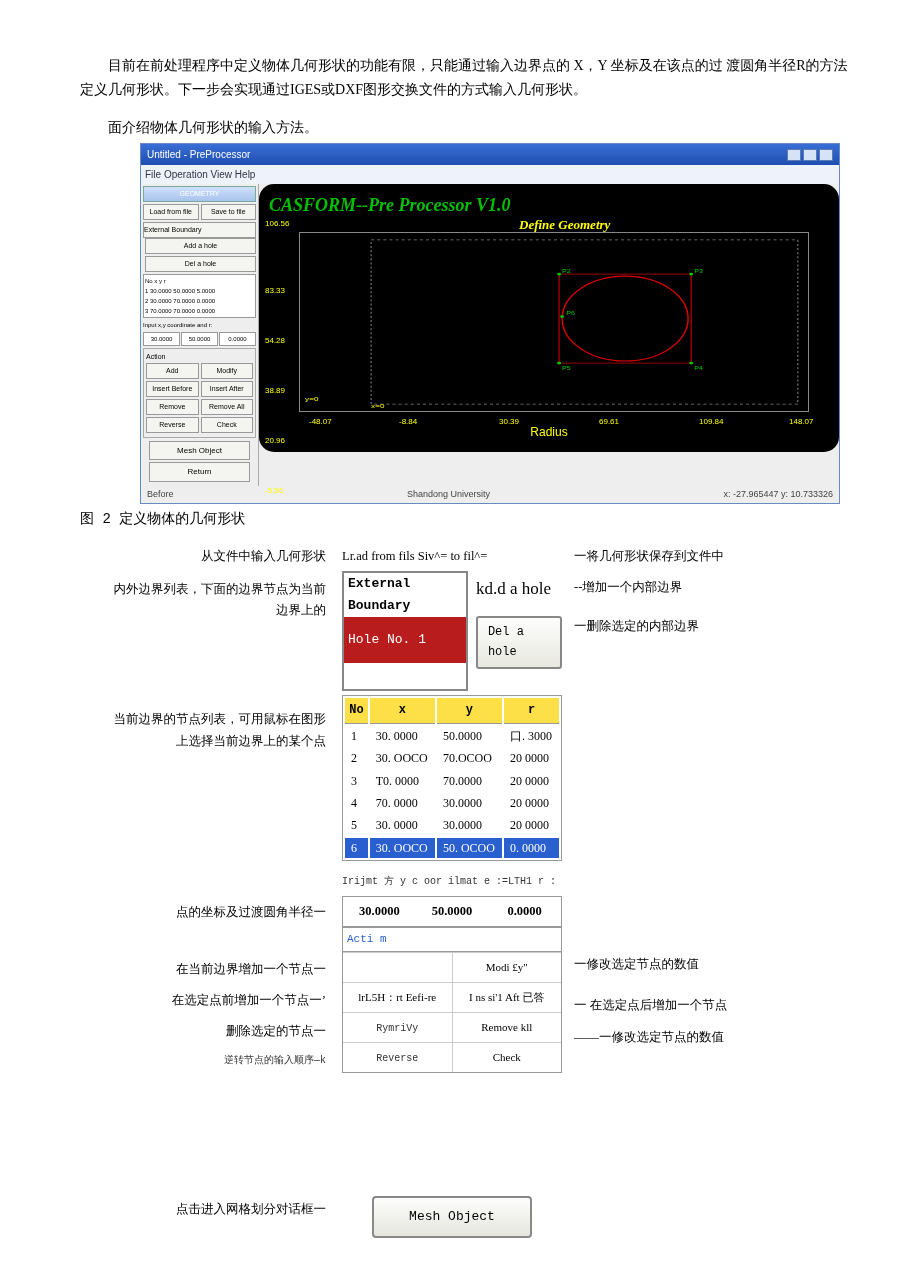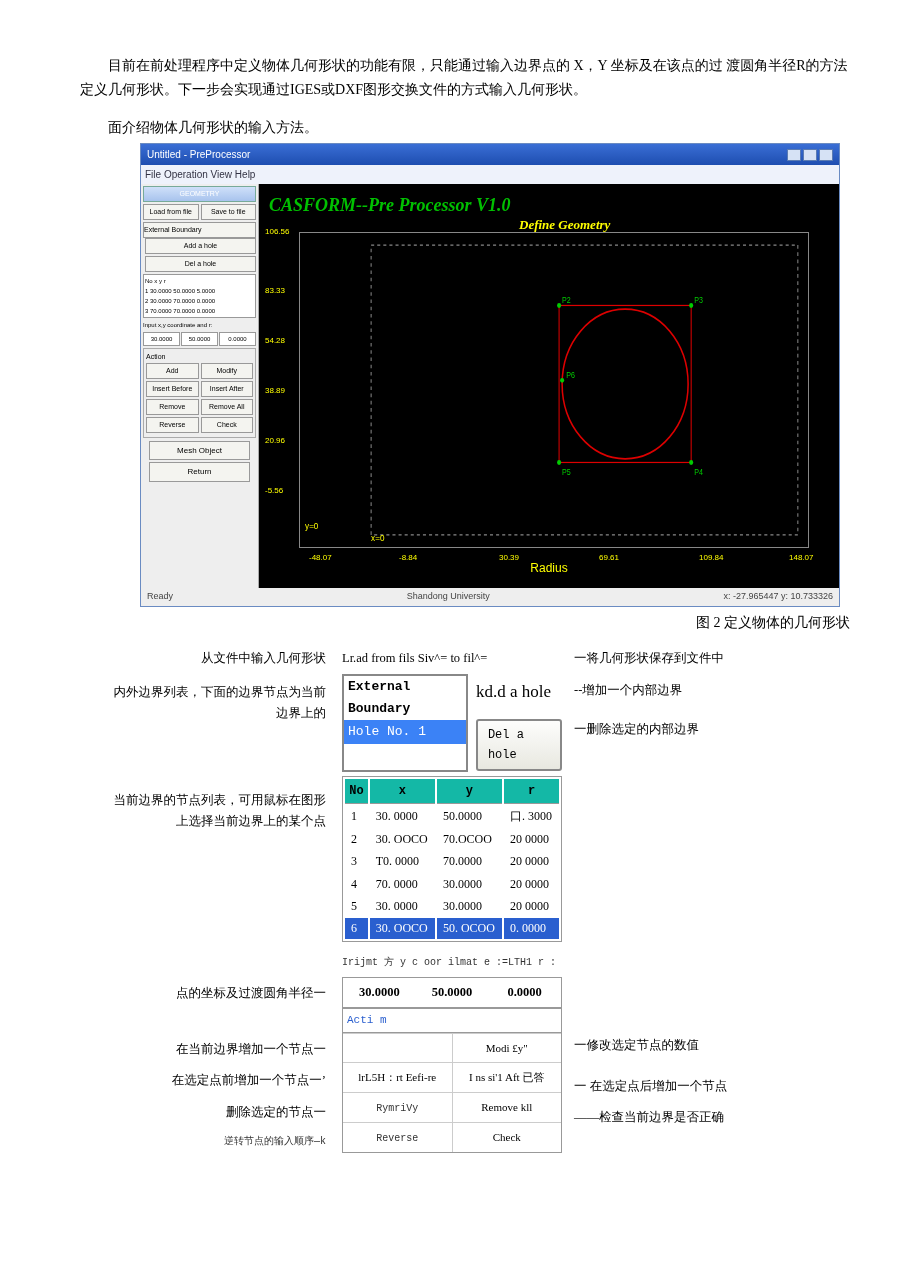--- a/index.html
+++ b/index.html
@@ -36,43 +36,43 @@
   .ss-body { display: flex; background: #eee; }
   .ss-left { width: 118px; background: #eee; border-right: 1px solid #aaa; padding: 2px; }
   .mini-tb { background: linear-gradient(#cfe0f9,#a8c3ed); border:1px solid #7a9; color:#fff; font-size:7px; padding:1px 2px; margin-bottom:2px; text-align:center;}
   .mini-row { display:flex; gap:2px; margin-bottom:2px;}
   .mini-btn { flex:1; background:#f4f4f0; border:1px solid #999; font-size:7px; padding:1px 0; text-align:center; white-space:nowrap; overflow:hidden;}
   .mini-list { height:44px; background:#fff; border:1px solid #999; font-size:6px; padding:1px; overflow:hidden;}
   .mini-inputs { display:flex; gap:1px; margin:2px 0;}
   .mini-inputs div { flex:1; background:#fff; border:1px solid #999; font-size:6px; text-align:center; padding:1px 0;}
   .mini-group { border:1px solid #aaa; padding:2px; margin-bottom:3px;}
   .mini-big { background:#f4f4f0; border:1px solid #999; font-size:8px; padding:2px 0; text-align:center; margin:2px 6px;}
-  .ss-canvas { flex:1; background:#000; position:relative; height:404px;}
+  .ss-canvas { flex:1; background:#000; position:relative; height:268px;border-radius:15px;}
   .ss-app-title { color:#00c000; font-family:"Times New Roman", serif; font-style:italic; font-weight:bold; font-size:18px; position:absolute; left:10px; top:6px;}
   .ss-subtitle { color:#ffff00; font-family:"Times New Roman", serif; font-style:italic; font-weight:bold; font-size:13px; position:absolute; left:260px; top:30px;}
   .ss-plot { position:absolute; left:40px; right:30px; top:48px; bottom:40px; border:1px solid #888;}
   .ss-axis-y { position:absolute; left:6px; color:#ff0; font-size:8px;}
   .ss-axis-x { position:absolute; bottom:24px; color:#ff0; font-size:8px;}
   .ss-xlabel { position:absolute; bottom:10px; left:50%; transform:translateX(-50%); color:#ff0; font-size:12px;}
   .ss-status { background:#eee; font-size:9px; display:flex; justify-content:space-between; padding:1px 6px; color:#444;}
   
   .ss-plot svg { width:100%; height:100%;}
-  .fig-caption { text-align:right; font-size:14px; margin:4px 0 14px;}
+  .fig-caption { text-align:left; font-size:14px; margin:4px 0 14px;font-family:Liberation Mono, monospace;}
 
   
   .diag { display:grid; grid-template-columns: 220px 220px 260px; gap:4px 12px; margin-left:30px; font-size:12.5px;}
   .diag .left { text-align:right; padding-right:4px;}
   .diag .mid {}
   .diag .right { text-align:left;}
   .d-listbox { border:2px solid #888; background:#fff; font-family:"Courier New", monospace; font-size:13px;}
   .d-listbox .bold { font-weight:bold; padding:0 4px;}
-  .d-listbox .sel { background:#3b82f6; color:#fff; padding:1px 4px;}
+  .d-listbox .sel { background:#b91c1c; color:#fff; padding:12px 4px;}
   .d-btn { display:inline-block; border:2px solid #888; background:linear-gradient(#fdfdfc,#e8e8e0); padding:4px 10px; font-family:"Courier New", monospace; font-size:12px; border-radius:3px;}
   .d-tbl { width:100%; border:1px solid #999; font-family:"Times New Roman", serif; font-size:12px;}
-  .d-tbl th { font-family:"Courier New",monospace; text-align:center; border-bottom:1px solid #999; padding:2px 4px; background:#14b8a6;}
+  .d-tbl th { font-family:"Courier New",monospace; text-align:center; border-bottom:1px solid #999; padding:2px 4px; background:#fde047;}
   .d-tbl td { padding:0 6px; white-space:nowrap;}
   .d-tbl .sel td { background:#2a5fcf; color:#fff;}
   .d-input-row { border:1px solid #999; display:flex; font-family:"Times New Roman", serif;}
   .d-input-row span { flex:1; text-align:center; padding:4px 0; font-weight:bold;}
   .d-grid { border:1px solid #999; font-family:"Times New Roman", serif; font-size:11px;}
   .d-grid .hdr { color:#2a5fcf; font-family:"Courier New",monospace; padding:2px 4px; border-bottom:1px solid #999;}
   .d-grid .row { display:flex; border-top:1px solid #ccc;}
   .d-grid .row div { flex:1; text-align:center; padding:5px 2px; border-left:1px solid #ccc;}
   .d-grid .row div:first-child { border-left:none;}
   .d-bigbtn { width:160px; text-align:center; border:2px solid #888; border-radius:4px; background:linear-gradient(#fdfdfc,#e6e6de); padding:8px 0; font-family:"Courier New", monospace; font-size:13px; margin:5px auto;}
@@ -169,38 +169,38 @@
               <text x="388" y="200">P4</text>
             <circle cx="258" cy="122" r="2"></circle>
               <text x="262" y="120">P6</text>
           </g>
 
           <text x="70" y="255" fill="#ff0" font-size="8">x=0</text>
           <text x="5" y="245" fill="#ff0" font-size="8">y=0</text>
         </svg>
       </div>
 
-      <div class="ss-axis-y" style="top:41px">106.56</div>
+      <div class="ss-axis-y" style="top:33px">106.56</div>
       <div class="ss-axis-y" style="top:100px">83.33</div>
       <div class="ss-axis-y" style="top:150px">54.28</div>
       <div class="ss-axis-y" style="top:200px">38.89</div>
       <div class="ss-axis-y" style="top:250px">20.96</div>
       <div class="ss-axis-y" style="top:300px">-5.56</div>
 
       <div class="ss-axis-x" style="left:50px">-48.07</div>
       <div class="ss-axis-x" style="left:140px">-8.84</div>
       <div class="ss-axis-x" style="left:240px">30.39</div>
       <div class="ss-axis-x" style="left:340px">69.61</div>
       <div class="ss-axis-x" style="left:440px">109.84</div>
       <div class="ss-axis-x" style="left:530px">148.07</div>
       <div class="ss-xlabel">Radius</div>
     </div>
   </div>
   <div class="ss-status">
-    <span>Ready</span>
+    <span>Before</span>
     <span>Shandong University</span>
     <span>x:  -27.965447    y:  10.733326</span>
   </div>
 </div>
 
 <div class="fig-caption">图 2 定义物体的几何形状</div>
 
 <div class="diag">
 
   <div class="left">从文件中输入几何形状</div>
@@ -306,21 +306,21 @@
           <div class="tiny" style="padding-top:7px">Reverse</div>
           <div>Check</div>
         </div>
     </div>
   </div>
   <div class="right">
     <div style="height:30px"></div>
     <div style="height:28px"></div>
     <div style="margin-bottom:20px">一修改选定节点的数值</div>
     <div style="margin-bottom:10px">一  在选定点后增加一个节点</div>
-    <div>——检查当前边界是否正确</div>
+    <div>——一修改选定节点的数值</div>
   </div>
 
   <div class="left" style="position:relative;top:-118px">
     <div style="margin-bottom:10px">在当前边界增加一个节点一</div>
     <div style="margin-bottom:10px;margin-left:-30px">在选定点前增加一个节点一’</div>
     <div style="margin-bottom:10px">删除选定的节点一</div>
     <div class="tiny">逆转节点的输入顺序—k</div>
   </div>
   <div class="mid"></div>
     <div class="right"></div>

